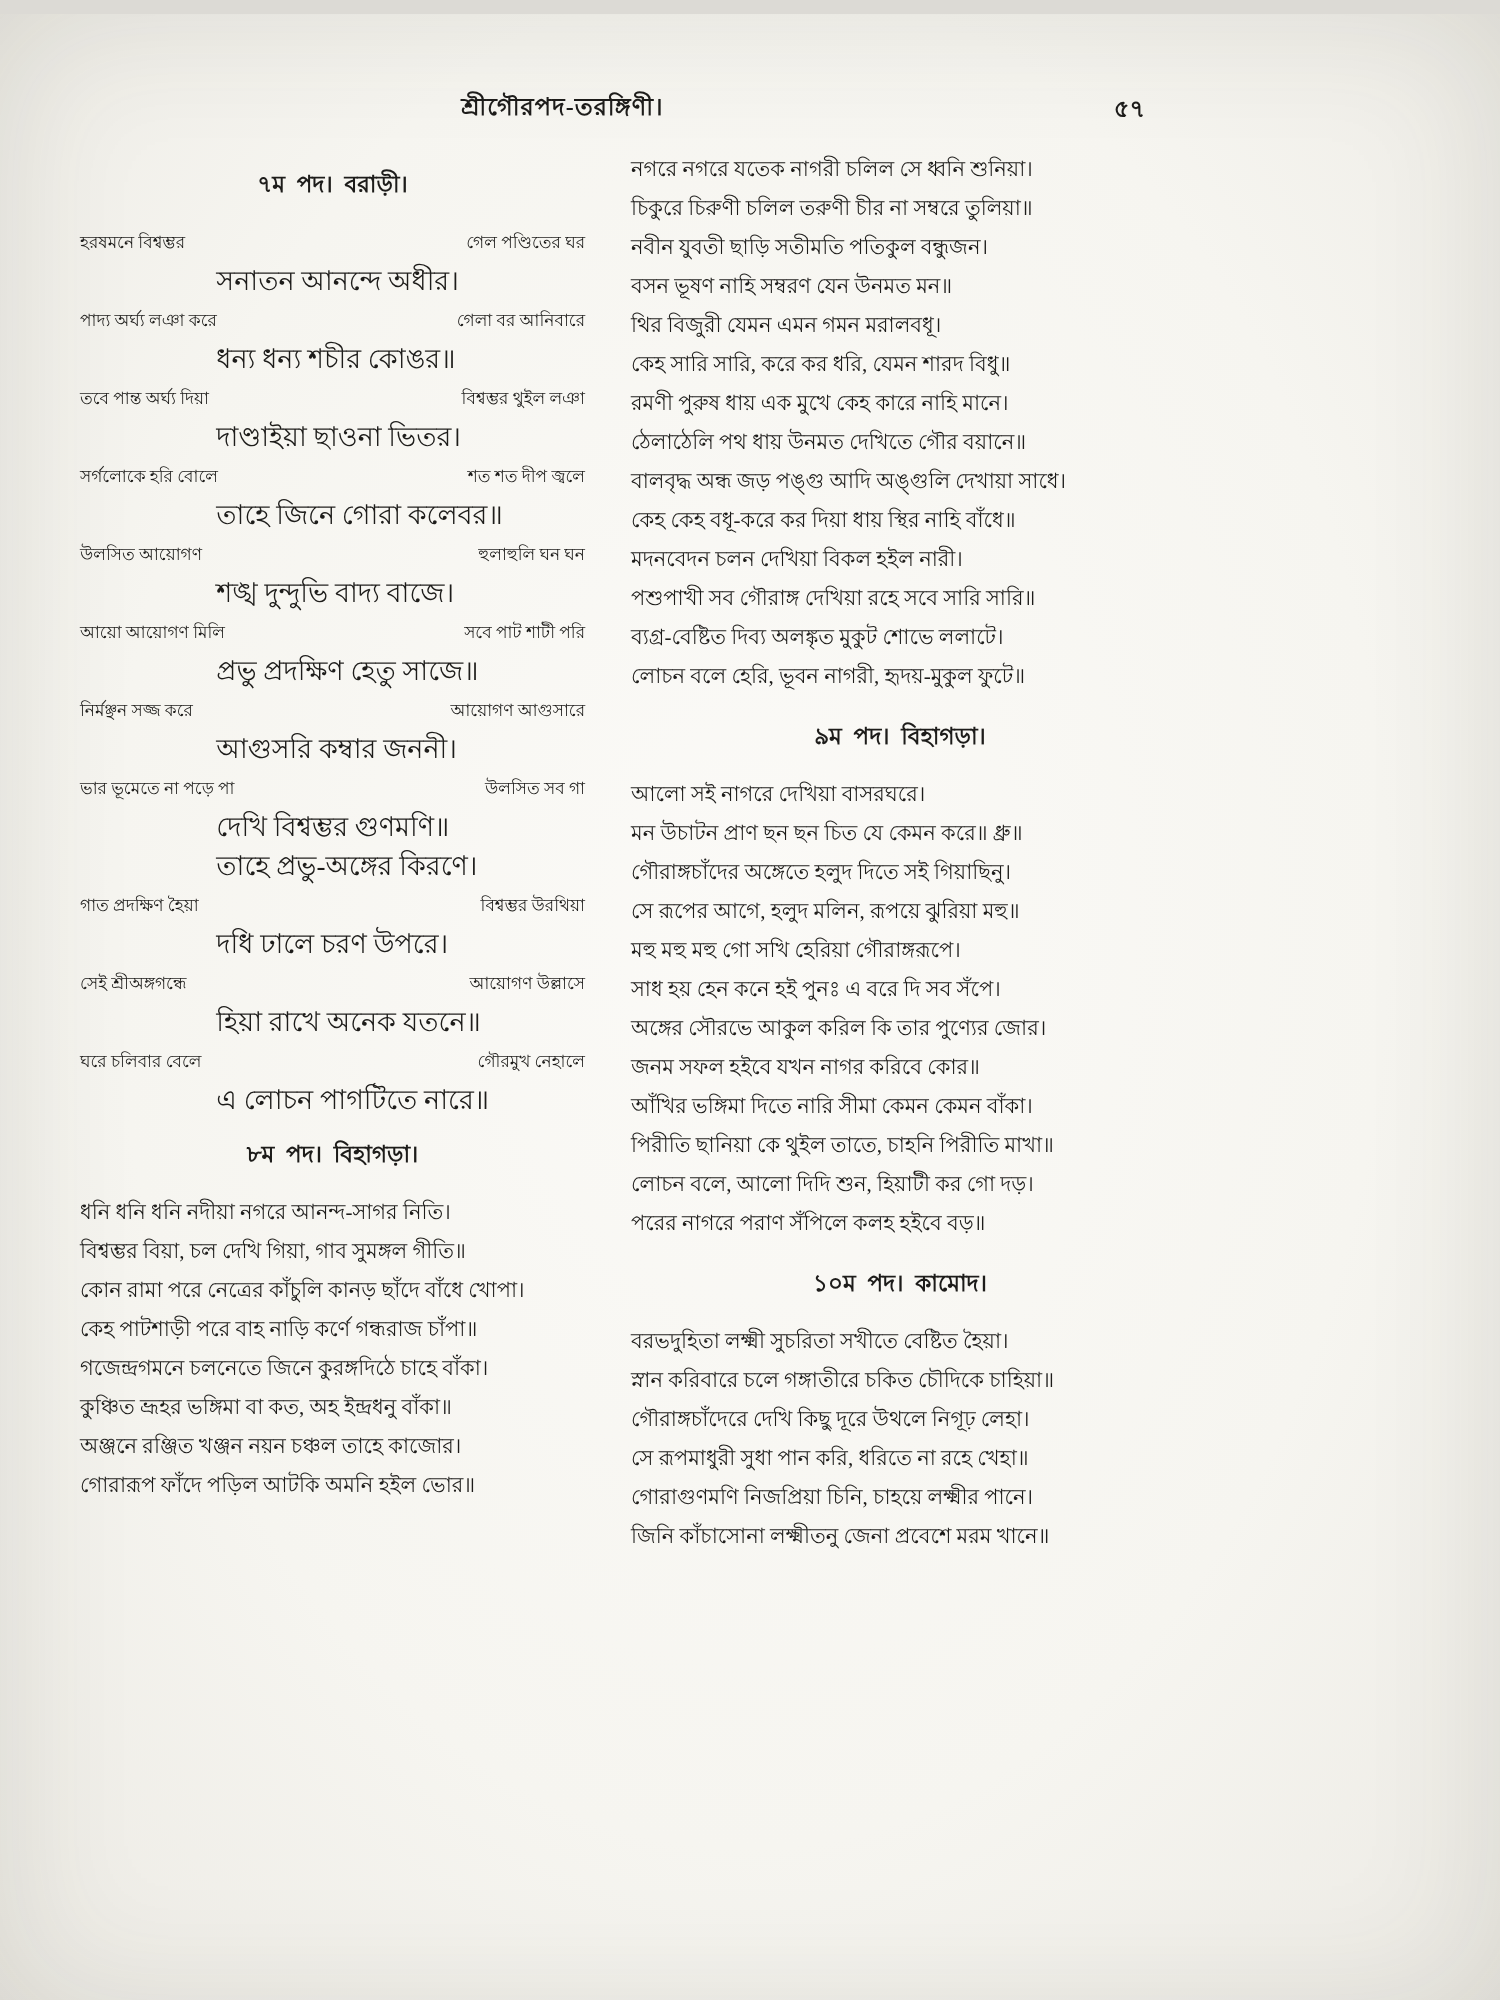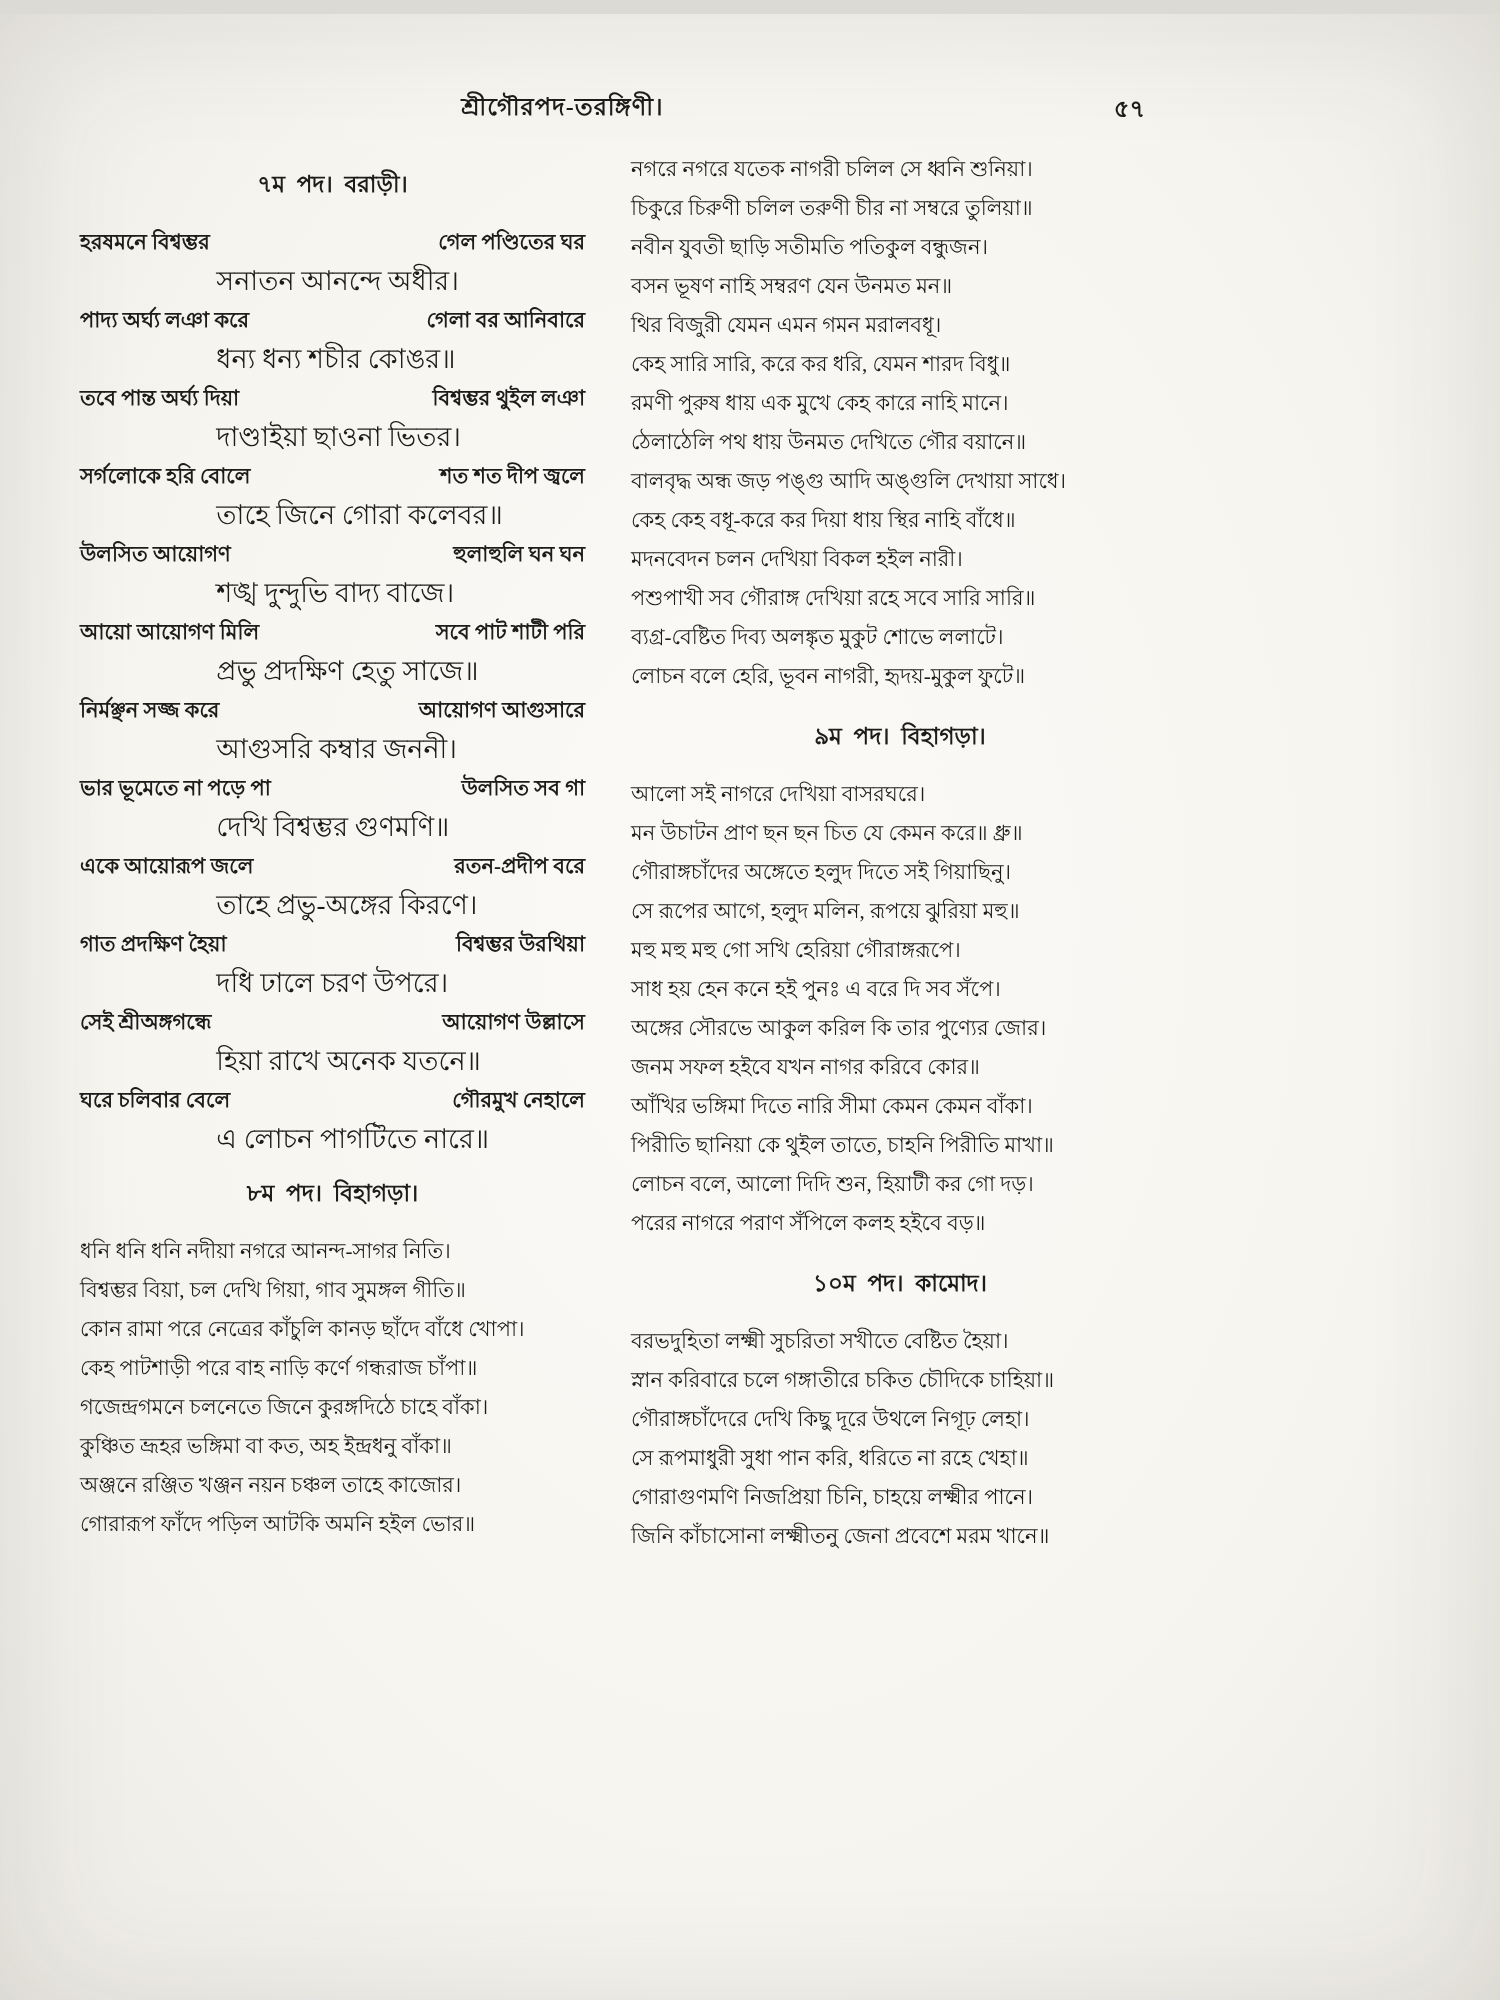--- a/index.html
+++ b/index.html
@@ -68,22 +68,22 @@
   .line {
     font-size: 21px;
     font-weight: 500;
     line-height: 39px;
     white-space: nowrap;
   }
   .stanza { margin: 0; }
   .split-line {
     display: flex;
     justify-content: space-between;
-    font-size: 21px;
-    font-weight: 700;
+    font-size: 17px;
+    font-weight: 400;
     line-height: 39px;
     white-space: nowrap;
   }
   .center-line {
     font-size: 27px;
     font-weight: 500;
     line-height: 39px;
     margin-left: 27%;
     white-space: nowrap;
   }
@@ -164,24 +164,20 @@
 
             <div class="stanza">
               <div class="split-line">
                 <span class="half-left">ভার ভূমেতে না পড়ে পা</span>
                 <span class="half-right">উলসিত সব গা</span>
               </div>
               <div class="center-line">দেখি বিশ্বম্ভর গুণমণি॥</div>
             </div>
 
             <div class="stanza">
-              <div class="split-line">
-                <span class="half-left">একে আয়োরূপ জলে</span>
-                <span class="half-right">রতন-প্রদীপ বরে</span>
-              </div>
               <div class="center-line">তাহে প্রভু-অঙ্গের কিরণে।</div>
             </div>
 
             <div class="stanza">
               <div class="split-line">
                 <span class="half-left">গাত প্রদক্ষিণ হৈয়া</span>
                 <span class="half-right">বিশ্বম্ভর উরথিয়া</span>
               </div>
               <div class="center-line">দধি ঢালে চরণ উপরে।</div>
             </div>

